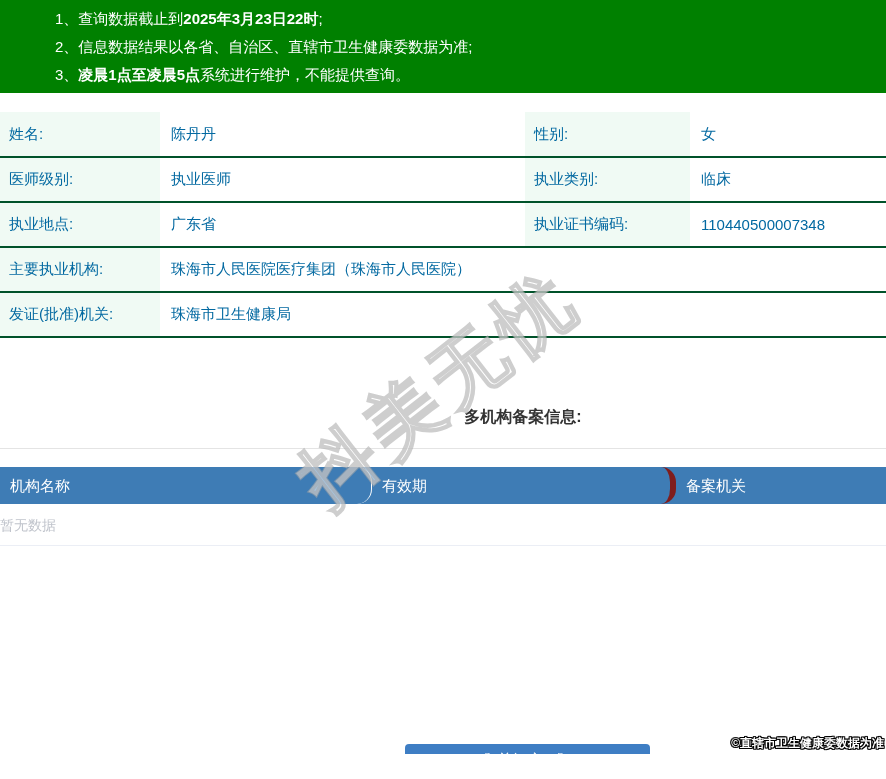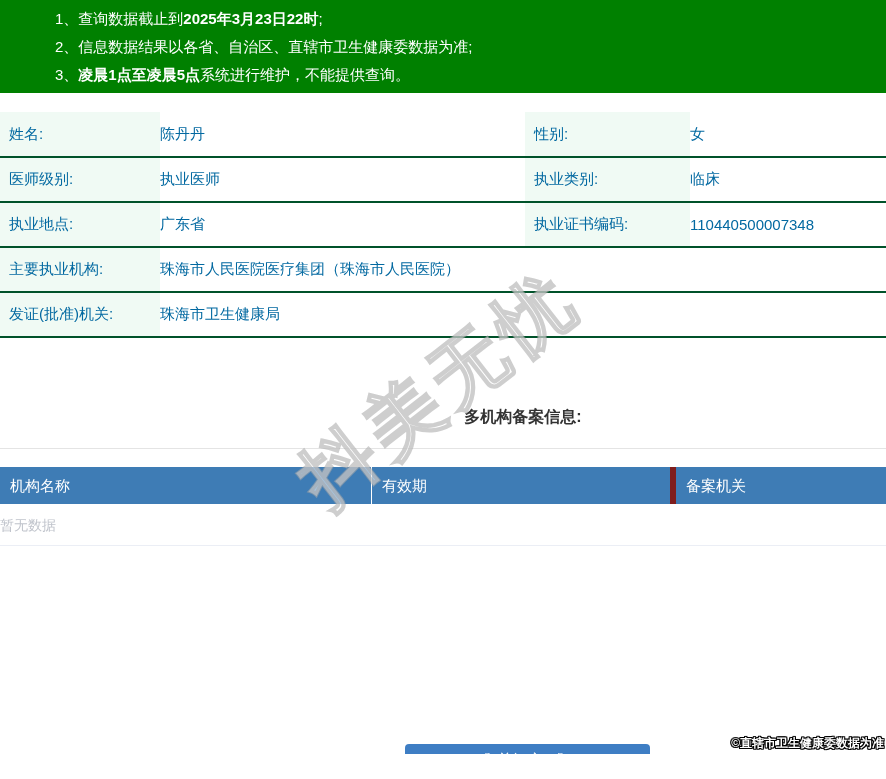--- a/index.html
+++ b/index.html
@@ -25,40 +25,40 @@
   table.info-table {
     position:absolute; left:0; top:112px; width:886px;
     border-collapse:collapse; table-layout:fixed;
     font-size:15px; color:#0369a1;
   }
   table.info-table td {
     height:45px; border-bottom:2px solid var(--row-border, #00522a);
     vertical-align:middle; overflow:hidden; white-space:nowrap;
   }
   td.lbl  { background: var(--label-bg, #f0faf4); padding-left:9px; }
-  td.val  { background:#fff; }
+  td.val  { background:#fff; padding-left:11px; }
 
   
   .section-title {
     position:absolute; left:160px; top:390px; width:726px; height:58px;
     line-height:54px; text-align:center;
     font-size:16px; font-weight:bold; color:#333;
   }
   .section-divider {
     position:absolute; left:0; top:448px; width:886px; height:0;
     border-bottom:1px solid #e4e4e4;
   }
 
   
   .filing-header {
     position:absolute; left:0; top:467px; width:886px; height:37px;
     background: var(--table-header-bg, #3e7cb5);
     display:flex; color:#fff; font-size:15px;
   }
-  .filing-header .hcell { line-height:37px; padding-left:10px; overflow:hidden; white-space:nowrap; }
+  .filing-header .hcell { line-height:37px; padding-left:10px; overflow:hidden; white-space:nowrap;border-radius:15px; }
   .filing-header .c1 { width:372px; border-right:1px solid #fff; }
   .filing-header .c2 { width:304px; border-right:6px solid #7f1d1d; }
   .filing-header .c3 { width:210px; }
   .filing-empty {
     position:absolute; left:0; top:504px; width:886px; height:42px;
     line-height:42px; 
     color: var(--empty-text, #c0c4cc); font-size:14px;
     border-bottom:1px solid #ebeef5;
   }
 

